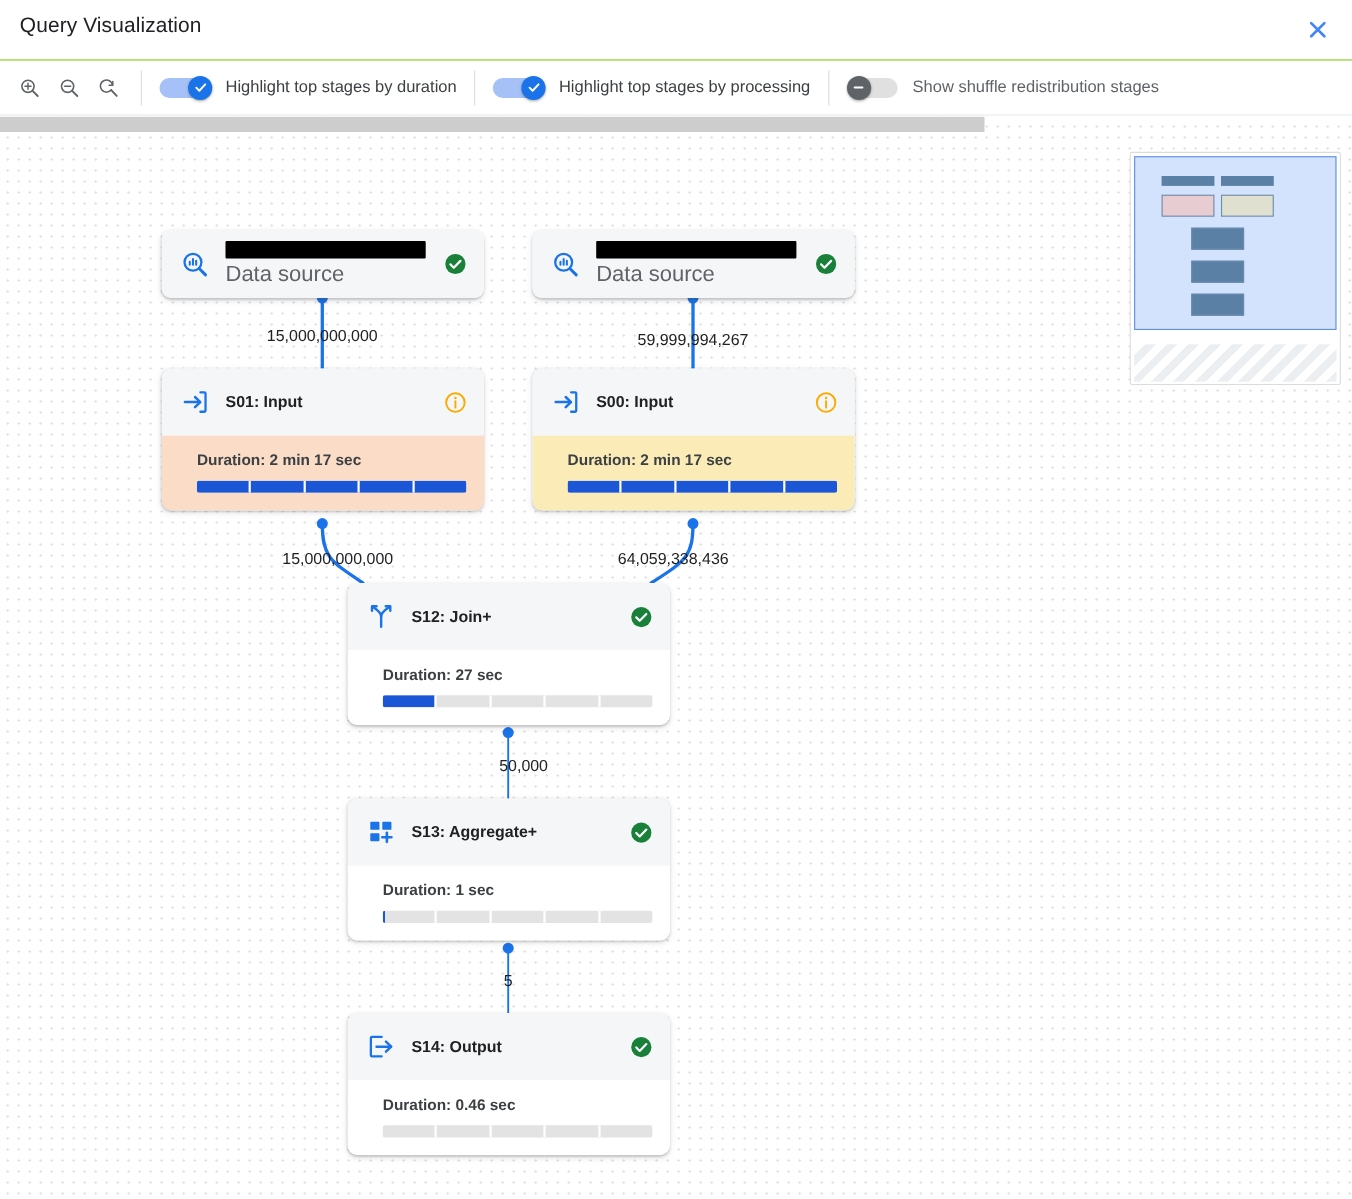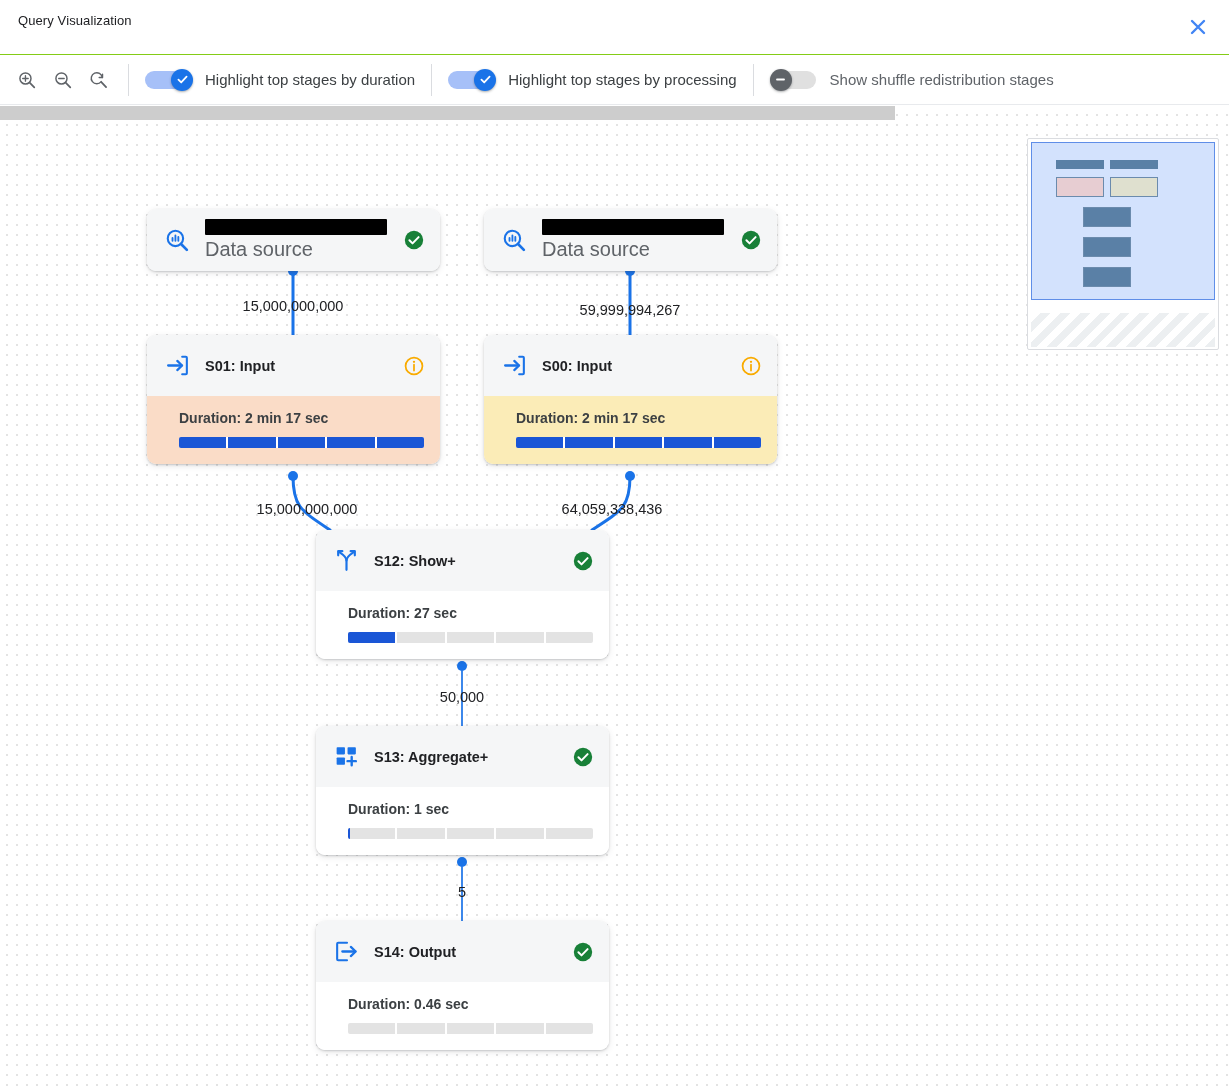--- a/index.html
+++ b/index.html
@@ -10,21 +10,21 @@
     overflow: hidden;
   }
 
   
   .titlebar {
     position: absolute; left: 0; top: 0; width: 1229px; height: 54px;
     background: #ffffff;
   }
   .title-text {
     position: absolute; left: 18px; top: 13px;
-    font-size: 13px; color: #202124; letter-spacing: .1px;
+    font-size: 19px; color: #202124; letter-spacing: .1px;
   }
   .close-btn {
     position: absolute; right: 14px; top: 10px;
     width: 34px; height: 34px; cursor: pointer;
     display: flex; align-items: center; justify-content: center;
   }
   .close-btn svg { display: block; }
 
   
   .toolbar {
@@ -268,21 +268,21 @@
 
       <path d="M462 761 L462 815" stroke-width="1.7"></path>
       <circle cx="462" cy="756" r="5" fill="#1a73e8" stroke="none"></circle>
     </g>
   </svg>
 
   <div class="edge-label" style="left:293px; top:192px;">15,000,000,000</div>
   <div class="edge-label" style="left:630px; top:196px;">59,999,994,267</div>
   <div class="edge-label" style="left:307px; top:395px;">15,000,000,000</div>
   <div class="edge-label" style="left:612px; top:395px;">64,059,338,436</div>
-  <div class="edge-label" style="left:462px; top:583px;text-align:right;">50,000</div>
+  <div class="edge-label" style="left:476px; top:583px;text-align:right;">50,000</div>
   <div class="edge-label" style="left:462px; top:778px;">5</div>
 
   <div class="node datasource" style="left:147px; top:103px; width:293px;">
     <div class="node-head">
       <span class="node-icon">
         <svg width="27" height="27" viewBox="0 0 26 26">
           <circle cx="11" cy="11" r="7.4" fill="none" stroke="#1a73e8" stroke-width="2"></circle>
           <path d="M8.2 13.2 v-2.6 M11 13.2 v-5 M13.8 13.2 v-3.6" stroke="#1a73e8" stroke-width="1.8" stroke-linecap="round"></path>
           <path d="M16.4 16.4 L22 22" stroke="#1a73e8" stroke-width="2.6" stroke-linecap="round"></path>
         </svg>
@@ -396,21 +396,21 @@
     <div class="node-head">
       <span class="node-icon">
         <svg width="27" height="27" viewBox="0 0 26 26">
           <path d="M13 22 V13 C13 9, 9 7, 5.5 4.5" fill="none" stroke="#1a73e8" stroke-width="2.1" stroke-linecap="round"></path>
           <path d="M13 13 C13 9, 17 7, 20.5 4.5" fill="none" stroke="#1a73e8" stroke-width="2.1" stroke-linecap="round"></path>
           <path d="M9 4 H5 V8" fill="none" stroke="#1a73e8" stroke-width="2.1" stroke-linecap="round" stroke-linejoin="round"></path>
           <path d="M17 4 H21 V8" fill="none" stroke="#1a73e8" stroke-width="2.1" stroke-linecap="round" stroke-linejoin="round"></path>
         </svg>
       </span>
       <span class="node-title-wrap">
-        <span class="node-title">S12: Show+</span>
+        <span class="node-title">S12: Join+</span>
       </span>
       <span class="status-icon">
         <svg width="22" height="22" viewBox="0 0 24 24">
           <circle cx="12" cy="12" r="10" fill="#188038"></circle>
           <path d="M7 12.3 L10.4 15.7 L17 8.9" fill="none" stroke="#ffffff" stroke-width="2.2" stroke-linecap="round" stroke-linejoin="round"></path>
         </svg>
       </span>
     </div>
     <div class="node-body">
       <div class="dur-text">Duration: 27 sec</div>

